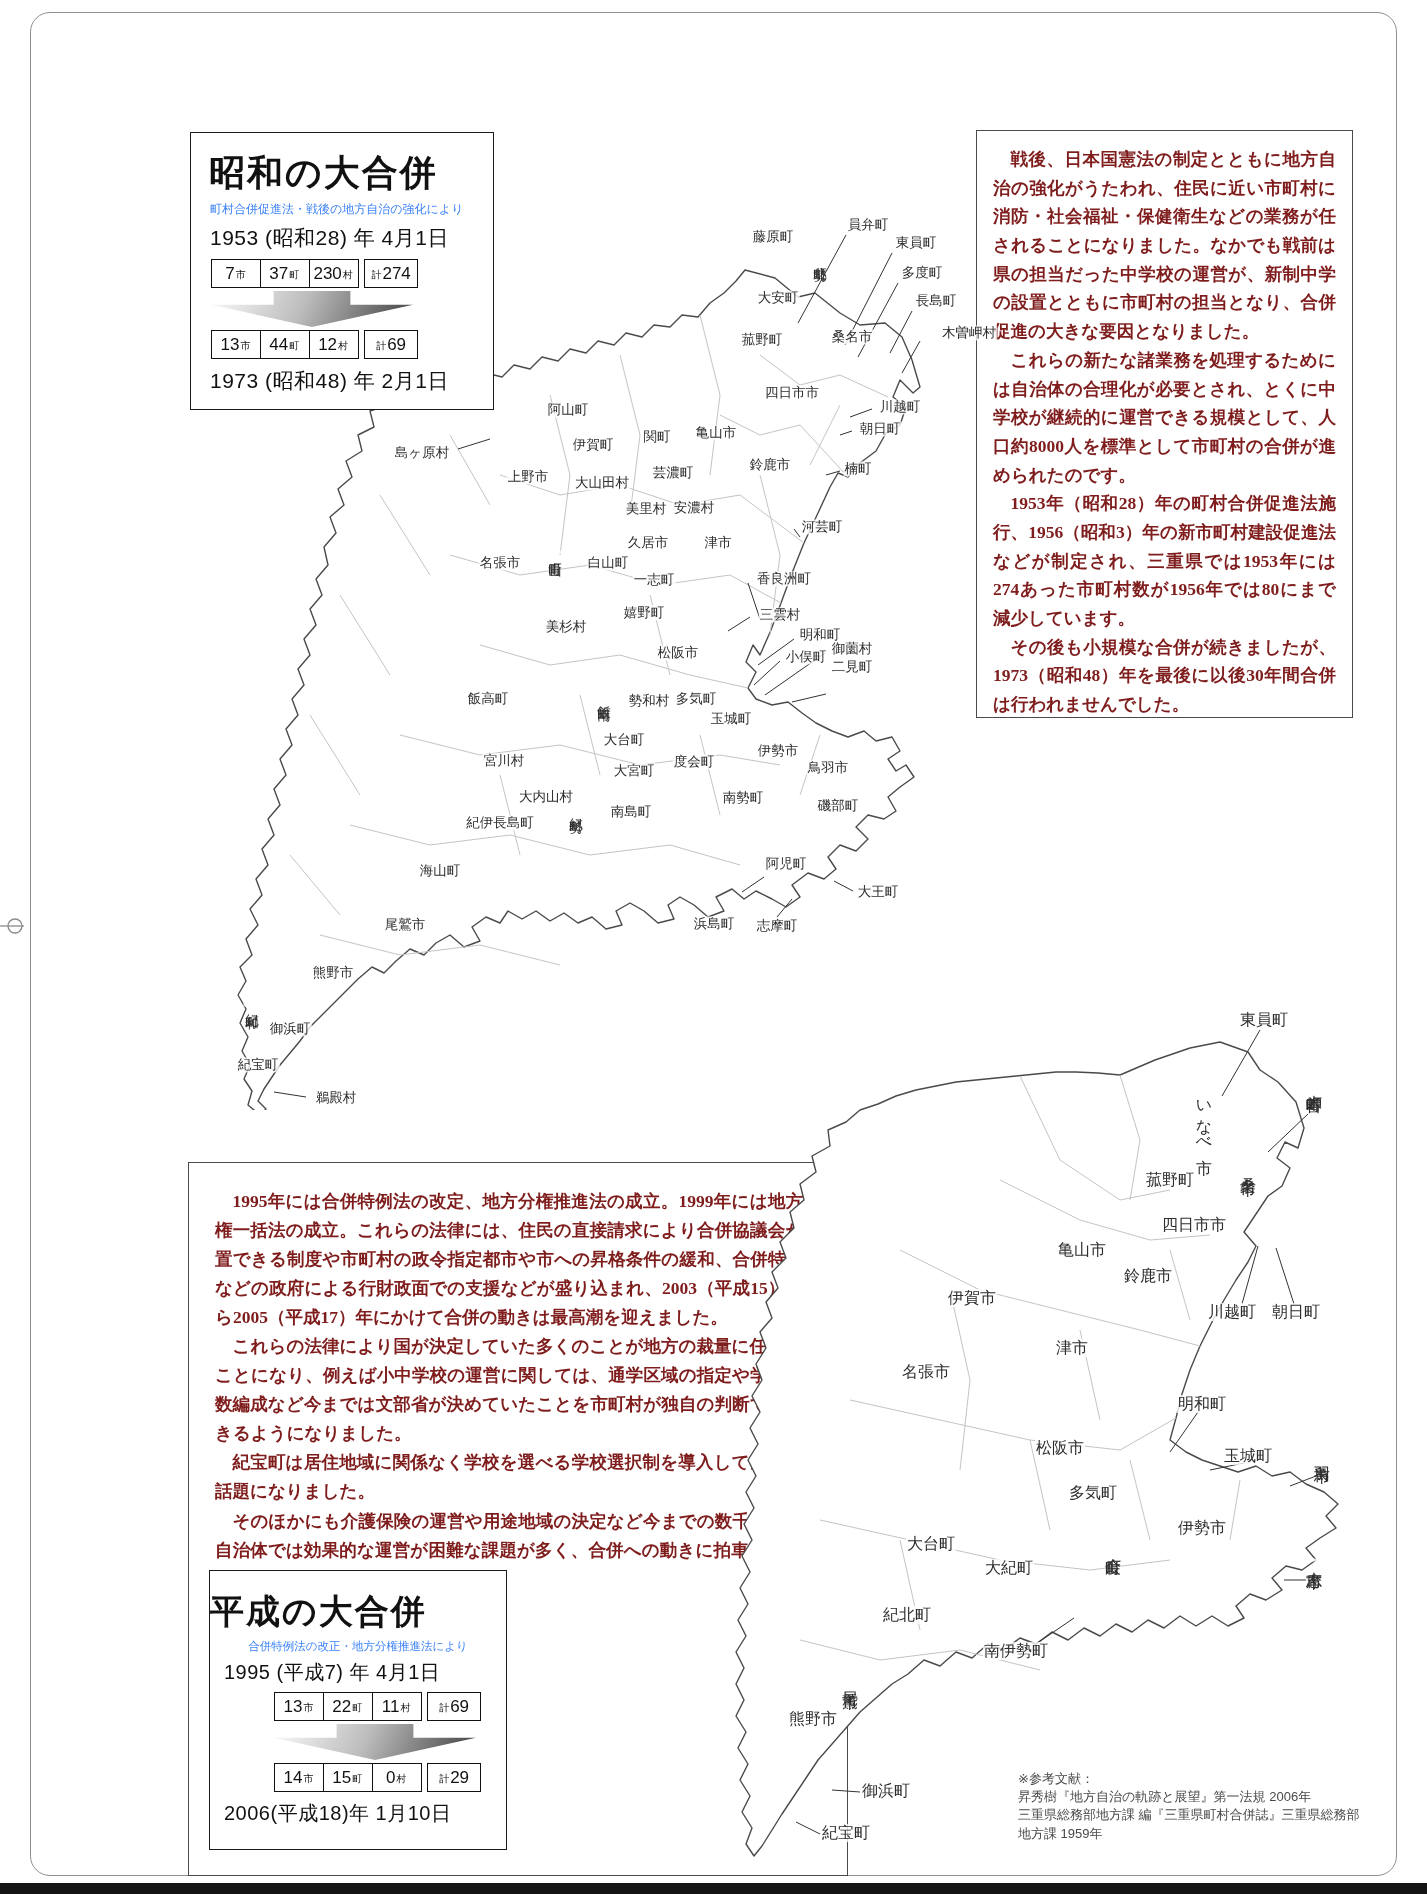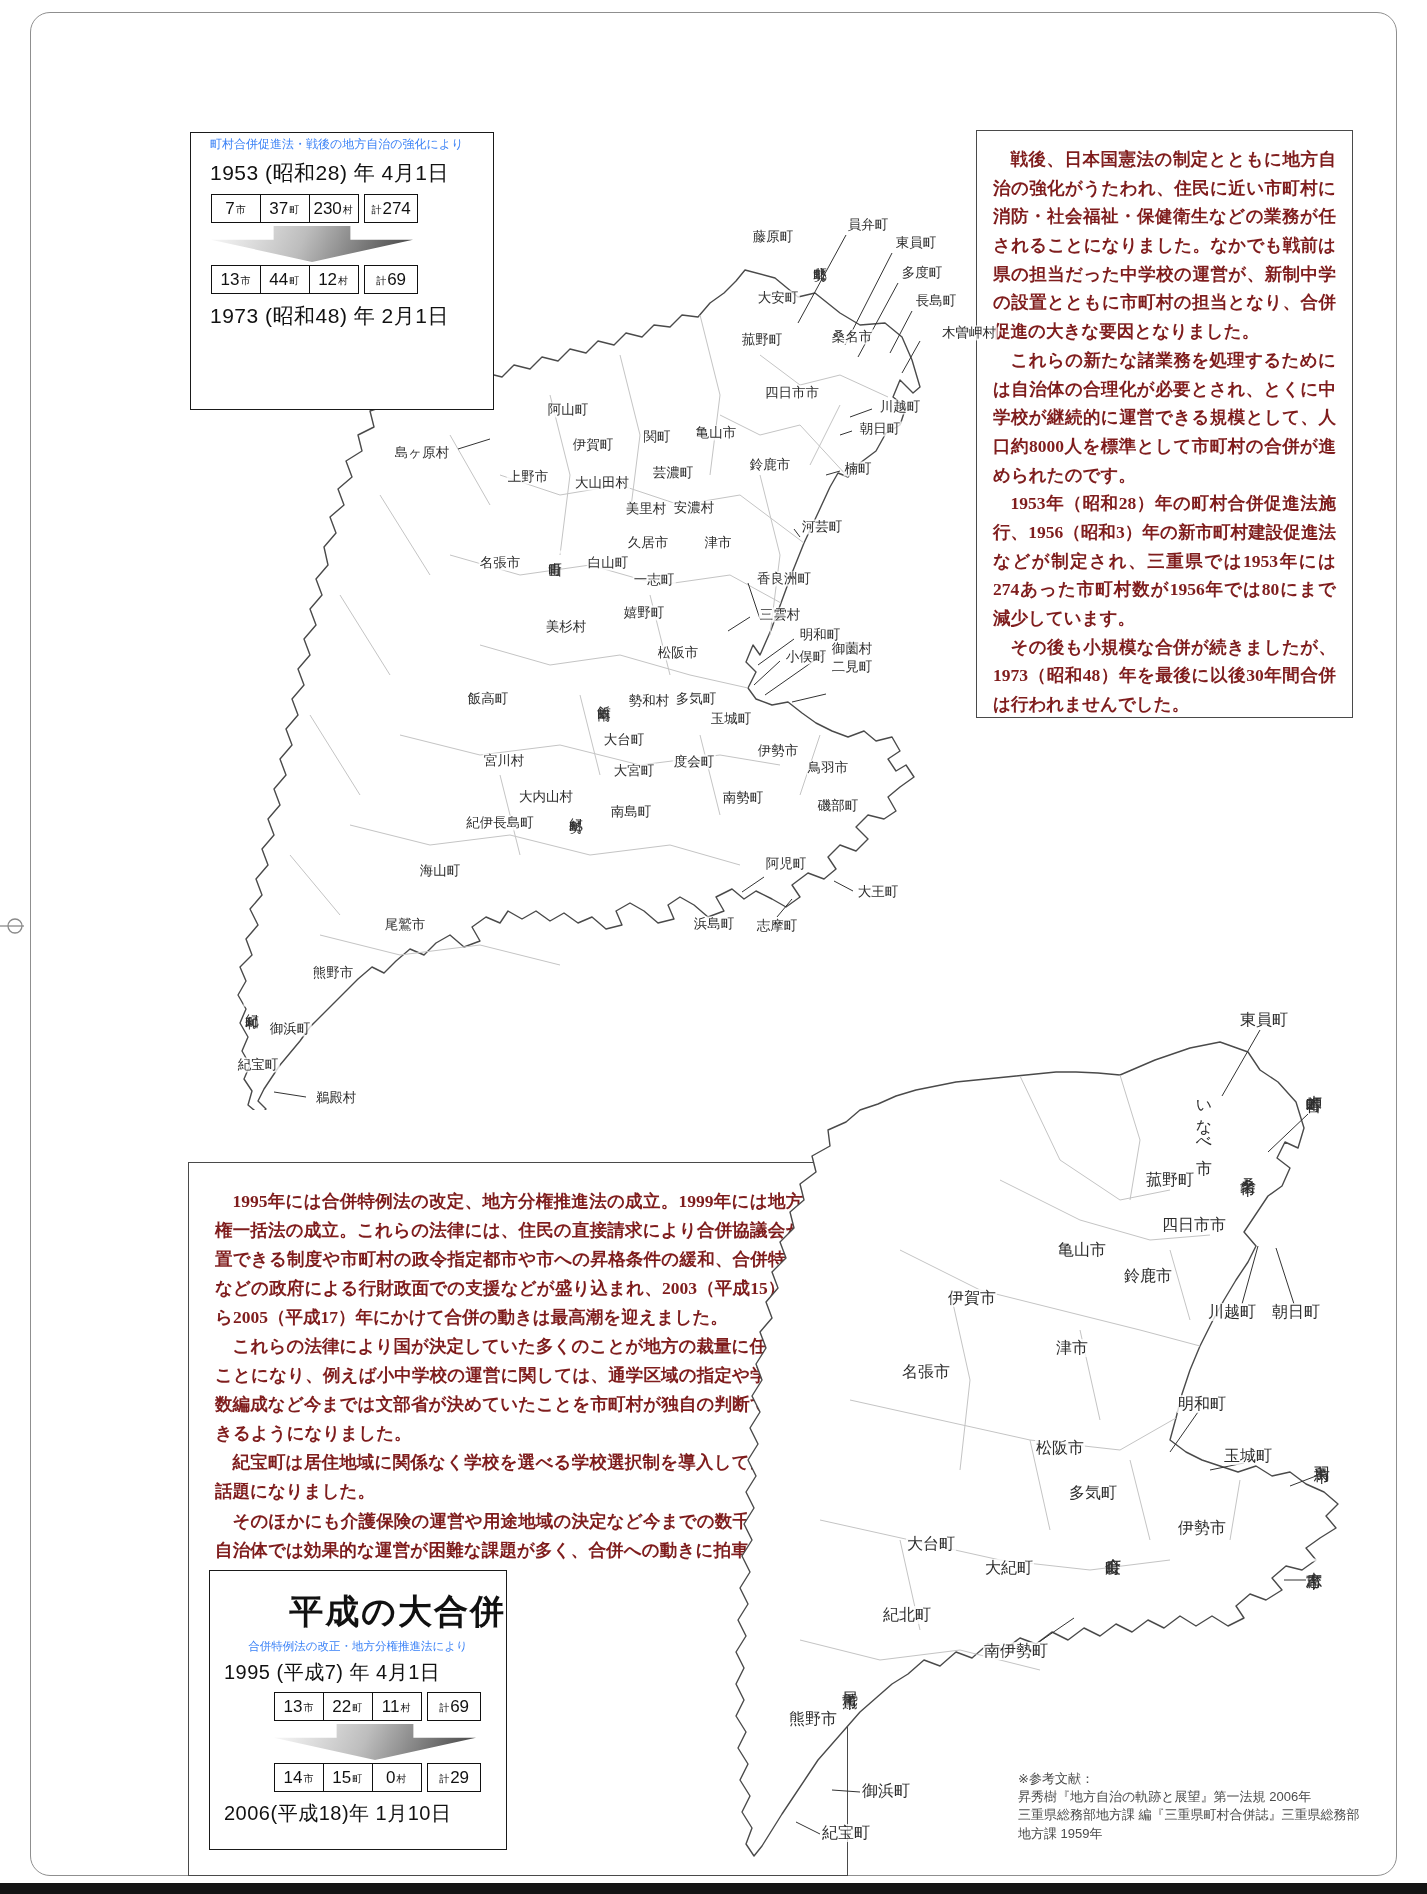--- a/index.html
+++ b/index.html
@@ -61,20 +61,21 @@
   
   .bottom-band{position:absolute;left:0;right:0;bottom:0;height:11px;background:#141414;z-index:60;}
   .reg-mark{position:absolute;left:0;top:916px;z-index:50;}
 </style>
 </head>
 <body>
 
 <div class="page-frame"></div>
 
 <div class="merger-box" style="left:190px;top:132px;width:302px;height:276px;">
+  <div class="bx-title" style="font-size:36px;margin:16px 0 0 18px;">昭和の大合併</div>
   <div class="bx-sub" style="font-size:12px;margin:3px 0 0 19px;">町村合併促進法・戦後の地方自治の強化により</div>
   <div class="bx-date" style="font-size:21px;margin:6px 0 0 19px;">1953 (昭和28) 年 4月1日</div>
   <div class="muni-table" style="margin:7px 0 0 20px;">
       <div class="cell">
         <span class="n">7</span>
         <span class="u">市</span>
       </div>
       <div class="cell">
         <span class="n">37</span>
         <span class="u">町</span>
@@ -249,21 +250,21 @@
   </div>
 
 <div class="text-box" style="left:188px;top:1162px;width:660px;height:714px;padding:24px 26px;box-sizing:border-box;font-size:17.5px;line-height:1.66;z-index:5;">
     <p>1995年には合併特例法の改定、地方分権推進法の成立。1999年には地方分権一括法の成立。これらの法律には、住民の直接請求により合併協議会が設置できる制度や市町村の政令指定都市や市への昇格条件の緩和、合併特例債などの政府による行財政面での支援などが盛り込まれ、2003（平成15）年から2005（平成17）年にかけて合併の動きは最高潮を迎えました。</p>
     <p>これらの法律により国が決定していた多くのことが地方の裁量に任されることになり、例えば小中学校の運営に関しては、通学区域の指定や学級の人数編成など今までは文部省が決めていたことを市町村が独自の判断で決定できるようになりました。</p>
     <p>紀宝町は居住地域に関係なく学校を選べる学校選択制を導入して全国的に話題になりました。</p>
     <p>そのほかにも介護保険の運営や用途地域の決定など今までの数千人規模の自治体では効果的な運営が困難な課題が多く、合併への動きに拍車がかかったのです。</p>
   </div>
 
 <div class="merger-box" style="left:209px;top:1570px;width:296px;height:278px;">
-  <div class="bx-title" style="font-size:34px;margin:18px 0 0 0;text-align:right;">平成の大合併</div>
+  <div class="bx-title" style="font-size:34px;margin:18px 0 0 0;text-align:left;">平成の大合併</div>
   <div class="bx-sub" style="font-size:11.5px;margin:4px 0 0 0;text-align:center;">合併特例法の改正・地方分権推進法により</div>
   <div class="bx-date" style="font-size:20px;margin:5px 0 0 14px;">1995 (平成7) 年 4月1日</div>
   <div class="muni-table" style="margin:6px 0 0 64px;">
       <div class="cell">
         <span class="n">13</span>
         <span class="u">市</span>
       </div>
       <div class="cell">
         <span class="n">22</span>
         <span class="u">町</span>

